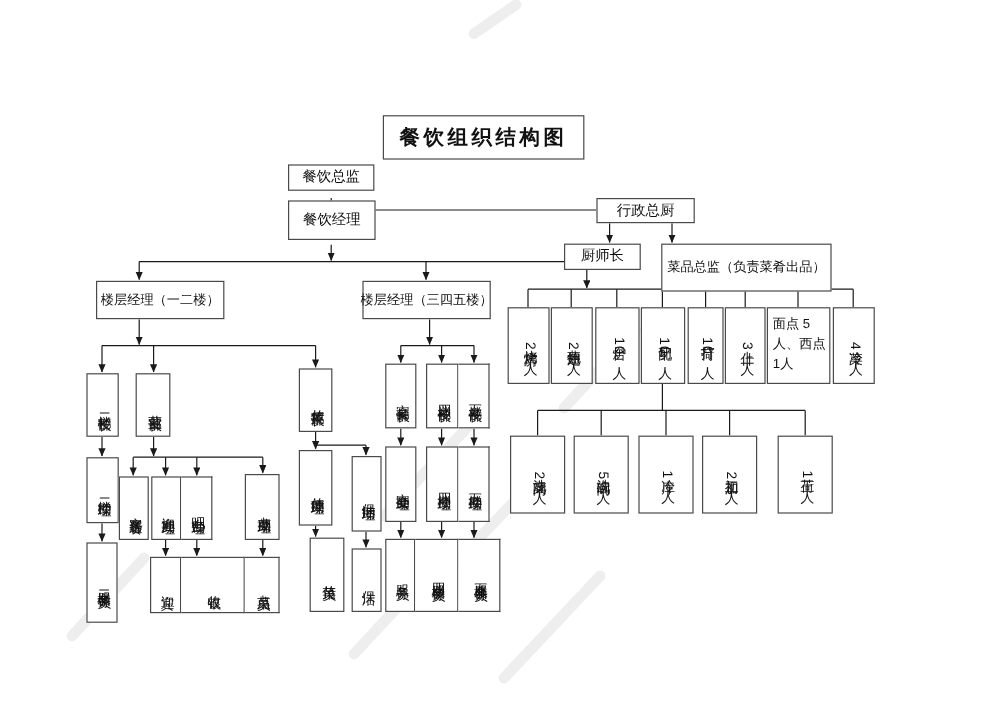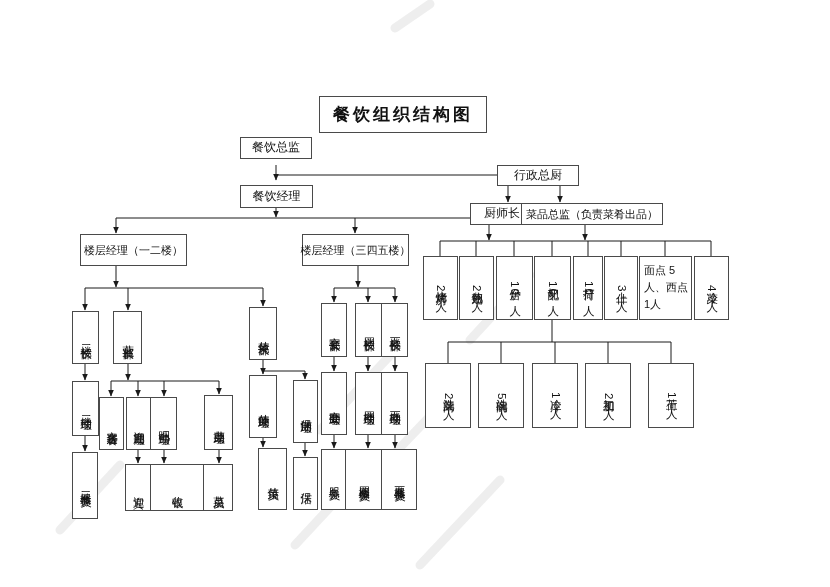--- a/index.html
+++ b/index.html
@@ -106,24 +106,24 @@
       <line x1="368" y1="357" x2="368" y2="371" marker-end="url(#ar)"></line>
       <line x1="395" y1="357" x2="395" y2="371" marker-end="url(#ar)"></line>
       <line x1="334" y1="435" x2="334" y2="448" marker-end="url(#ar)"></line>
       <line x1="368" y1="435" x2="368" y2="448" marker-end="url(#ar)"></line>
       <line x1="395" y1="435" x2="395" y2="448" marker-end="url(#ar)"></line>
     </g>
   </svg>
 
   <div class="box title-box" style="left:319px;top:96px;width:168px;height:37px">餐饮组织结构图</div>
   <div class="box" style="left:240px;top:137px;width:72px;height:22px">餐饮总监</div>
-  <div class="box" style="left:240px;top:185px;width:73px;height:23px">餐饮经理</div>
+  <div class="box" style="left:240px;top:167px;width:73px;height:33px">餐饮经理</div>
   <div class="box" style="left:497px;top:165px;width:82px;height:21px">行政总厨</div>
   <div class="box" style="left:470px;top:203px;width:64px;height:22px">厨师长</div>
-  <div class="box mid" style="left:521px;top:203px;width:142px;height:22px">菜品总监（负责菜肴出品）</div>
+  <div class="box mid" style="left:551px;top:203px;width:142px;height:40px">菜品总监（负责菜肴出品）</div>
   <div class="box mid" style="left:302px;top:234px;width:107px;height:32px">楼层经理（三四五楼）</div>
   <div class="box mid" style="left:80px;top:234px;width:107px;height:32px">楼层经理（一二楼）</div>
 
   <div class="box v" style="left:72px;top:311px;width:27px;height:53px">二楼部长</div>
   <div class="box v" style="left:113px;top:311px;width:29px;height:53px">营业部长</div>
   <div class="box v" style="left:249px;top:307px;width:28px;height:53px">传菜部长</div>
   <div class="box v" style="left:321px;top:303px;width:26px;height:54px">宴会部长</div>
   <div class="box v" style="left:355px;top:303px;width:27px;height:54px">四楼部长</div>
   <div class="box v noL" style="left:382px;top:303px;width:26px;height:54px">五楼部长</div>
 

